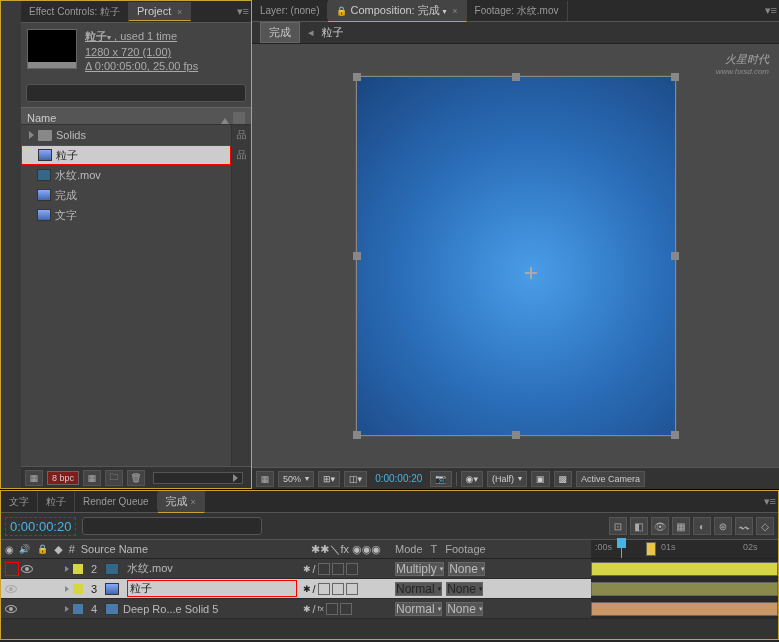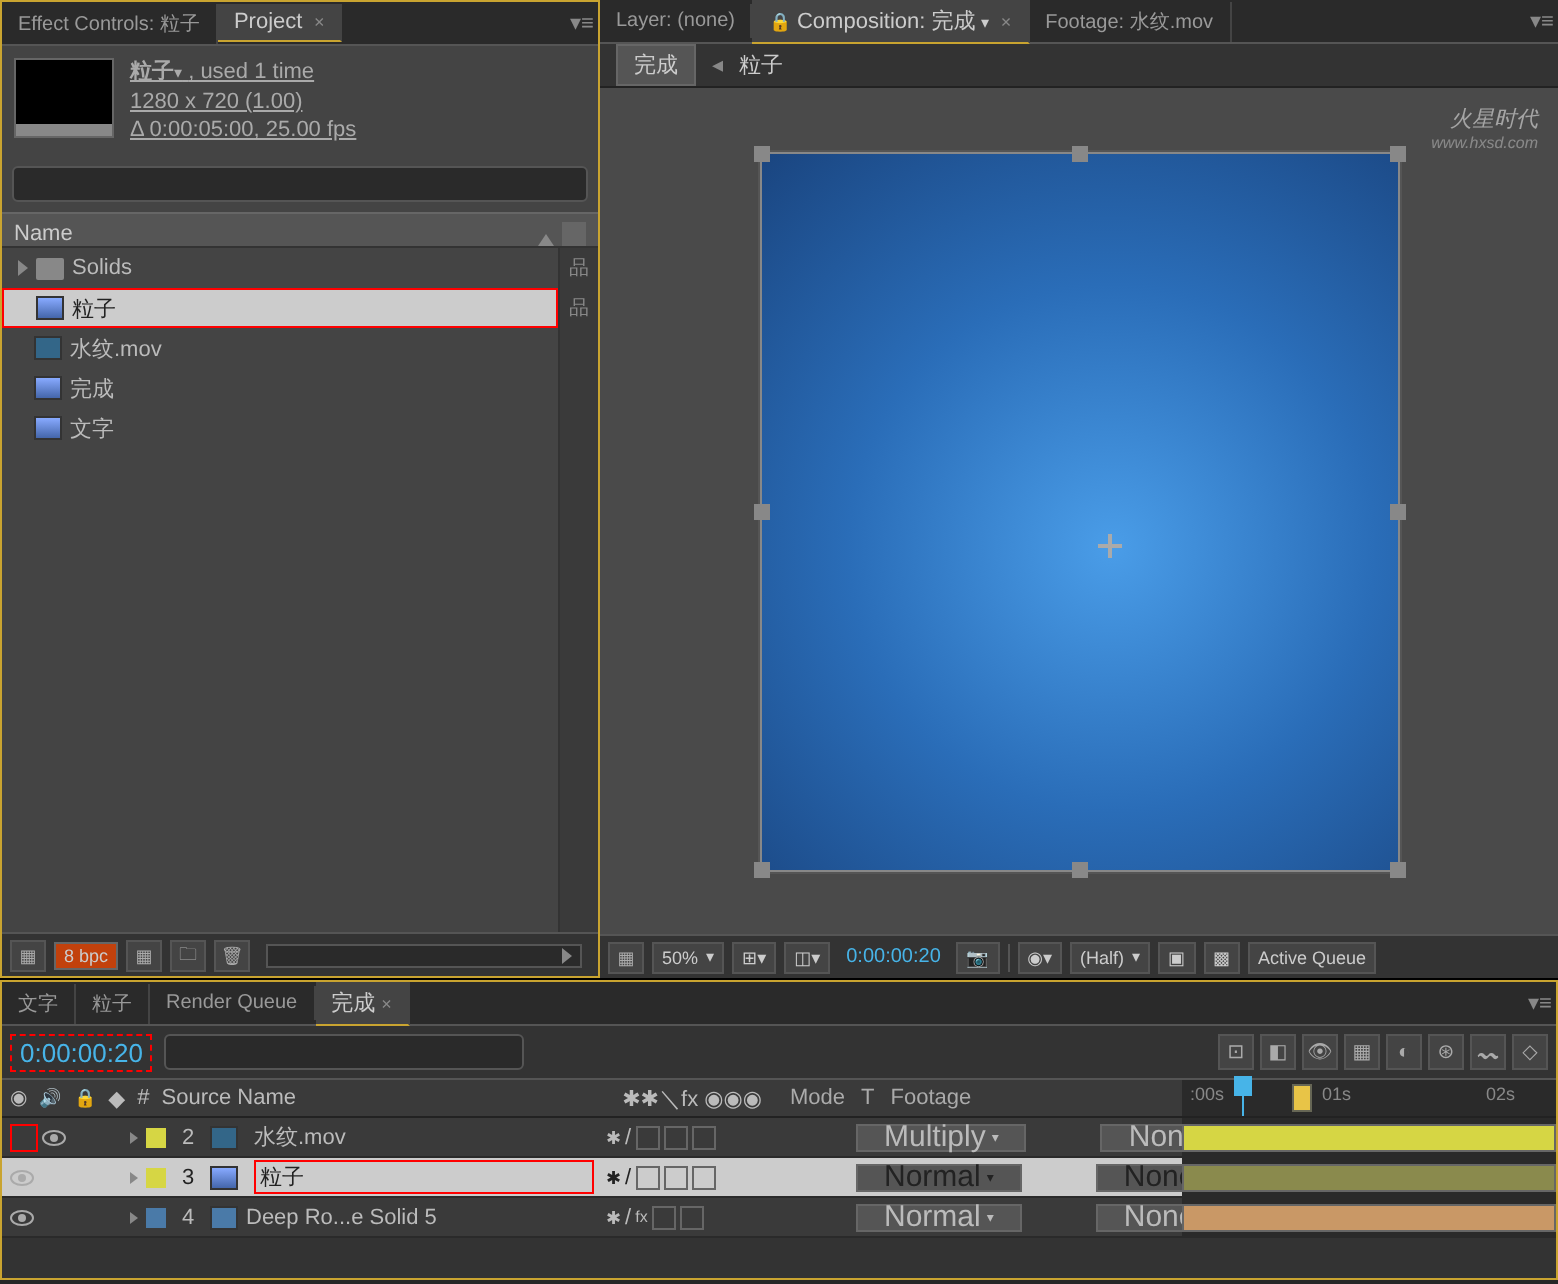--- a/index.html
+++ b/index.html
@@ -1,19 +1,19 @@
 <!DOCTYPE html>
 <html><head>
 <meta charset="utf-8">
 <style>
 * { margin: 0; padding: 0; box-sizing: border-box; font-family: Arial, sans-serif; font-size: 11px; }
 body { background: #262626; color: #bbb; width: 779px; height: 642px; overflow: hidden; position: relative; }
 
 .top-area { display: flex; height: 490px; border-bottom: 1px solid #000; }
-.project-panel { width: 300px; border: 1px solid #c9a430; display: flex; flex-direction: column; background: #3a3a3a; }
+.project-panel { width: 252px; border: 1px solid #c9a430; display: flex; flex-direction: column; background: #3a3a3a; padding-left: 20px; }
 .tabs-row { display: flex; height: 22px; background: #2a2a2a; align-items: center; border-bottom: 1px solid #555; }
 .tab { padding: 3px 8px; color: #999; border-right: 1px solid #444; font-size: 10px; cursor: pointer; }
 .tab.active { background: #444; color: #ccc; border-bottom: 1px solid #c9a430; }
 .tab-close { color: #888; margin-left: 3px; font-size: 9px; }
 .tab-menu { width: 16px; text-align: center; color: #888; margin-left: auto; }
 
 .project-header { display: flex; padding: 6px; gap: 8px; background: #444; }
 .thumb { width: 50px; height: 40px; background: #000; border: 1px solid #666; position: relative; }
 .thumb-bar { position: absolute; bottom: 0; width: 100%; height: 6px; background: #888; }
 .thumb-info { color: #aaa; font-size: 10px; line-height: 14px; text-decoration: underline; }
@@ -37,21 +37,21 @@
 .comp-icon { width: 14px; height: 12px; background: linear-gradient(#8af, #46a); border: 1px solid #333; margin-right: 4px; }
 .mov-icon { width: 14px; height: 12px; background: #368; border: 1px solid #333; margin-right: 4px; }
 .list-side { width: 20px; background: #3a3a3a; border-left: 1px solid #333; }
 .list-wrap { display: flex; height: calc(100% - 0px); }
 .list-main { flex: 1; }
 .side-icon { height: 20px; display: flex; align-items: center; justify-content: center; color: #888; font-size: 10px; }
 .red-box { border: 1px solid red; }
 
 .project-footer { height: 22px; background: #333; display: flex; align-items: center; padding: 0 4px; gap: 4px; border-top: 1px solid #555; }
 .footer-btn { width: 18px; height: 16px; background: #444; border: 1px solid #555; display: flex; align-items: center; justify-content: center; font-size: 9px; color: #aaa; }
-.bpc-tag { background: #c2410c; padding: 1px 4px; color: #ccc; font-size: 9px; border: 1px solid #666; }
+.bpc-tag { background: #7f1d1d; padding: 1px 4px; color: #ccc; font-size: 9px; border: 1px solid #666; }
 .scroll-h { flex: 1; height: 12px; background: #2a2a2a; border: 1px solid #555; position: relative; margin: 0 4px; }
 .scroll-h::after { content: ""; position: absolute; right: 4px; top: 1px; width: 0; height: 0; border-top: 4px solid transparent; border-bottom: 4px solid transparent; border-left: 5px solid #888; }
 
 .comp-panel { flex: 1; display: flex; flex-direction: column; background: #3a3a3a; border-radius: 30px; }
 .comp-tabs { display: flex; height: 22px; background: #2a2a2a; align-items: center; }
 .comp-breadcrumb { height: 22px; background: #333; display: flex; align-items: center; padding: 0 8px; gap: 8px; color: #ccc; font-size: 11px; border-bottom: 1px solid #222; }
 .bc-btn { background: #555; padding: 2px 8px; border: 1px solid #666; }
 .bc-sep { color: #888; }
 
 .viewer { flex: 1; background: #4a4a4a; position: relative; display: flex; align-items: center; justify-content: center; }
@@ -94,21 +94,21 @@
 .tl-row { display: flex; height: 20px; background: #3a3a3a; border-bottom: 1px solid #2a2a2a; }
 .tl-row.sel { background: #ccc; color: #222; }
 .tlr-switches { width: 60px; display: flex; align-items: center; gap: 2px; padding: 0 4px; }
 .tlr-label-area { width: 240px; display: flex; align-items: center; gap: 4px; padding: 0 4px; }
 .tlr-num { width: 14px; text-align: center; }
 .tlr-color { width: 10px; height: 10px; }
 .tlr-name { flex: 1; overflow: hidden; white-space: nowrap; }
 .tlr-sw { width: 90px; display: flex; align-items: center; gap: 2px; padding: 0 2px; }
 .sw-box { width: 12px; height: 12px; border: 1px solid #666; }
 .tlr-mode { width: 200px; display: flex; align-items: center; gap: 4px; padding: 0 4px; }
-.mode-drop { background: #555; border: 1px solid #666; padding: 0 13px; font-size: 15px; height: 14px; display: flex; align-items: center; margin-left: 33px; }
+.mode-drop { background: #555; border: 1px solid #666; padding: 0 0; font-size: 12px; height: 14px; display: flex; align-items: center; }
 .mode-drop::after { content: "▾"; margin-left: 3px; font-size: 7px; }
 .tlr-bar-area { flex: 1; background: #2a2a2a; position: relative; }
 .layer-bar { position: absolute; top: 3px; height: 14px; border: 1px solid #666; }
 
 .eye-icon { width: 12px; height: 8px; border: 1px solid #aaa; border-radius: 50%; position: relative; }
 .eye-icon::after { content: ""; position: absolute; left: 3px; top: 1px; width: 4px; height: 4px; background: #aaa; border-radius: 50%; }
 .lock-icon { font-size: 9px; color: #888; }
 .tiny-tri { width: 0; height: 0; border-top: 3px solid transparent; border-bottom: 3px solid transparent; border-left: 4px solid #888; }
 .cti { position: absolute; top: 0; bottom: 0; width: 1px; background: #47b4e8; }
 .cti-head { position: absolute; top: -2px; left: -4px; width: 9px; height: 10px; background: #47b4e8; }
@@ -243,21 +243,21 @@
       <div class="vf-btn vf-drop">50%</div>
       <div class="vf-btn">⊞▾</div>
       <div class="vf-btn">◫▾</div>
       <span class="timecode-vf">0:00:00:20</span>
       <div class="vf-btn">📷</div>
       <div class="vf-sep"></div>
       <div class="vf-btn">◉▾</div>
       <div class="vf-btn vf-drop">(Half)</div>
       <div class="vf-btn">▣</div>
       <div class="vf-btn">▩</div>
-      <div class="vf-btn">Active Queue</div>
+      <div class="vf-btn">Active Camera</div>
     </div>
   </div>
 </div>
 
 <div class="bottom-area">
   <div class="timeline-tabs tabs-row">
     <div class="tab">文字</div>
     <div class="tab">粒子</div>
     <div class="tab">Render Queue</div>
     <div class="tab active">

